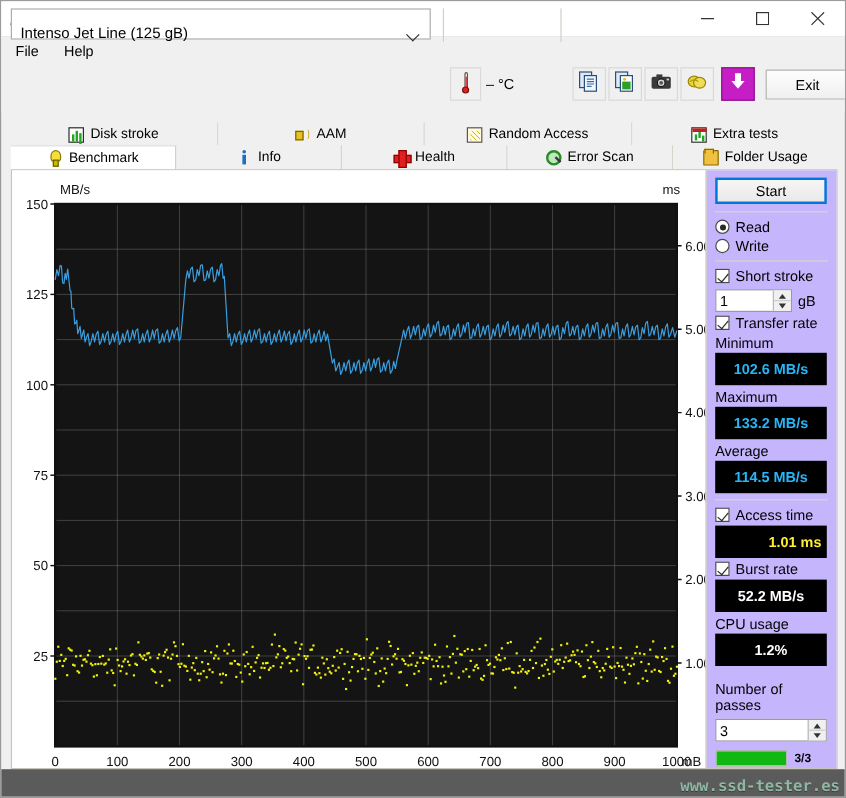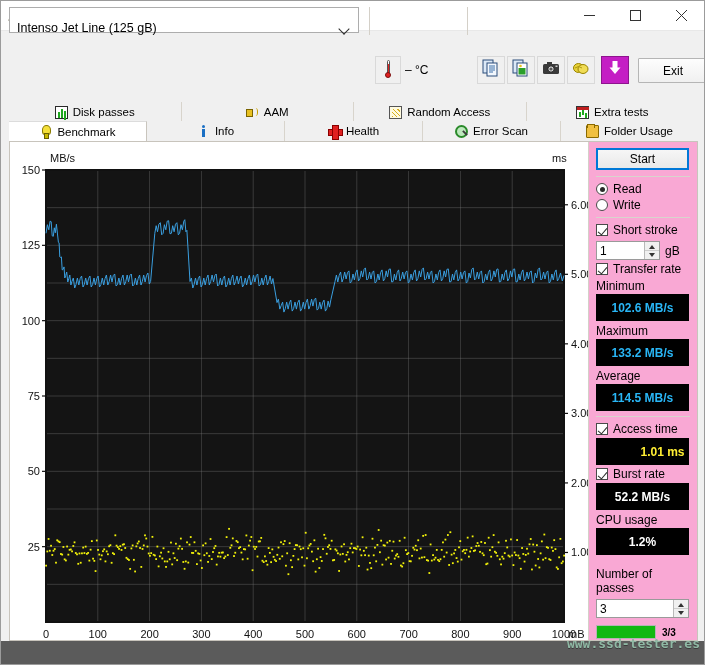--- a/index.html
+++ b/index.html
@@ -182,21 +182,21 @@
   .chartwrap {
     position: absolute; left: 0; top: 0; width: 578px; height: 498px;
     background: #ffffff;
   }
   .chart-svg { position: absolute; left: 0; top: 0; }
 
   
   .rpanel {
     position: absolute; left: 578px; top: 0;
     width: 109px; height: 498px;
-    background: #f9a8d4;
+    background: #c4b5fd;
     border-left: 1px solid #d4d0c8;
     padding: 6px 7px 0 7px;
   }
   .start-btn {
     width: 93px; height: 22px;
     background: linear-gradient(#f6f6f6,#e9e9e9);
     border: 2px solid #0078d7;
     display: flex; align-items: center; justify-content: center;
     font-size: 12px; color: #000;
     margin-bottom: 6px;
@@ -264,21 +264,21 @@
     border: 1px solid #b4b4b4; position: relative; overflow: hidden;
   }
   .prog-bar i {
     position: absolute; left: 0; top: 0; height: 100%;
     width: 100%; background: #12b812;
   }
   .prog-text { font-size: 10px; color: #000; font-weight: bold; }
 
   
   .watermark {
-    position: absolute; right: 4px; bottom: 13px;
+    position: absolute; right: 4px; bottom: 1px;
     font-family: "DejaVu Sans Mono", monospace;
     font-size: 13px; font-weight: bold;
     color: #8fb8a4;
     letter-spacing: 0px;
     text-shadow: 0 1px 0 rgba(0,0,0,.35);
   }
   .botbar {
     position:absolute; left:0; bottom:0; width:703px; height:23px;
     background:#5b5b5b;
   }
@@ -306,20 +306,24 @@
       </div>
       <div class="wc">
         <svg width="11" height="11" viewBox="0 0 11 11">
             <line x1="0" y1="0" x2="11" y2="11" stroke="#333" stroke-width="1"></line>
             <line x1="11" y1="0" x2="0" y2="11" stroke="#333" stroke-width="1"></line>
           </svg>
       </div>
     </div>
   </div>
 
+  <div class="menubar">
+    <div class="menuitem"><span>File</span></div>
+    <div class="menuitem"><span>Help</span></div>
+  </div>
 
   <div class="toolbar"></div>
   <div class="drive-select">
     <span>Intenso Jet Line (125 gB)</span>
     <span class="chev"></span>
   </div>
   <div class="sep-v" style="left:368px;"></div>
   <div class="temp-box">
     <span class="thermo">
       <i class="tube"></i>
@@ -380,21 +384,21 @@
       </svg>
     </span>
   </div>
   <div class="exit-btn">
     <span>Exit</span>
   </div>
 
   <div class="tabrow row1">
     <div class="tab">
       <span class="tabico ico-diskmon"></span>
-      <span>Disk passes</span>
+      <span>Disk stroke</span>
     </div>
     <div class="tab">
       <span class="tabico ico-aam"></span>
       <span>AAM</span>
     </div>
     <div class="tab">
       <span class="tabico ico-random"></span>
       <span>Random Access</span>
     </div>
     <div class="tab">

